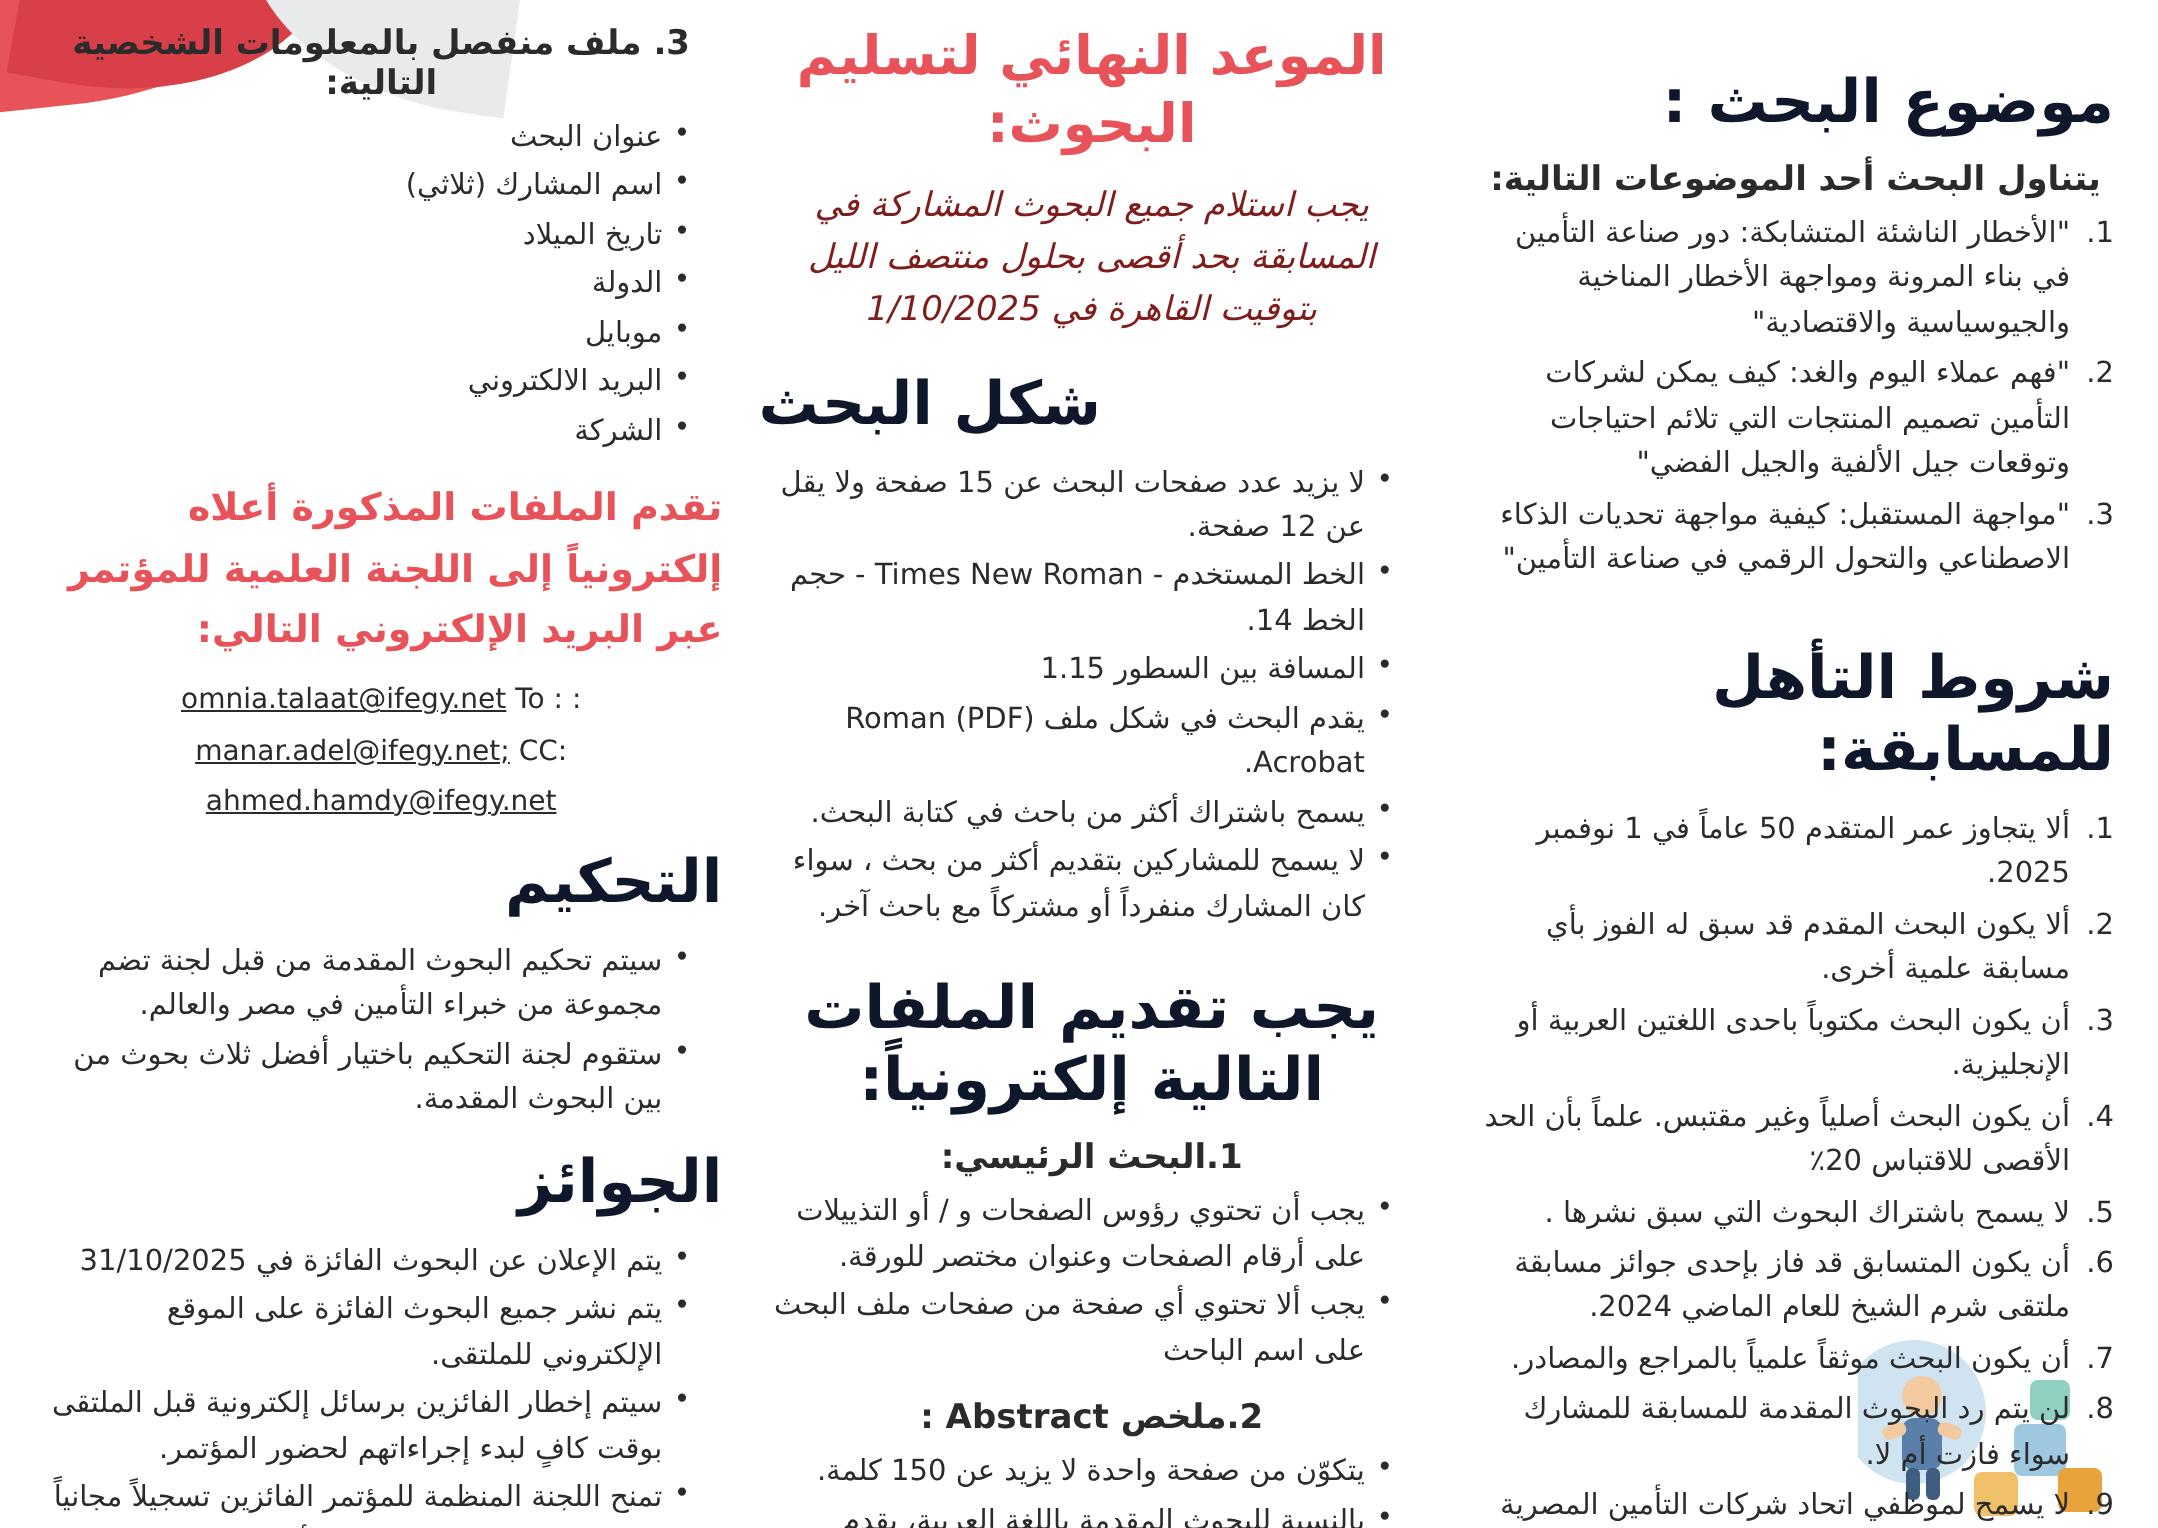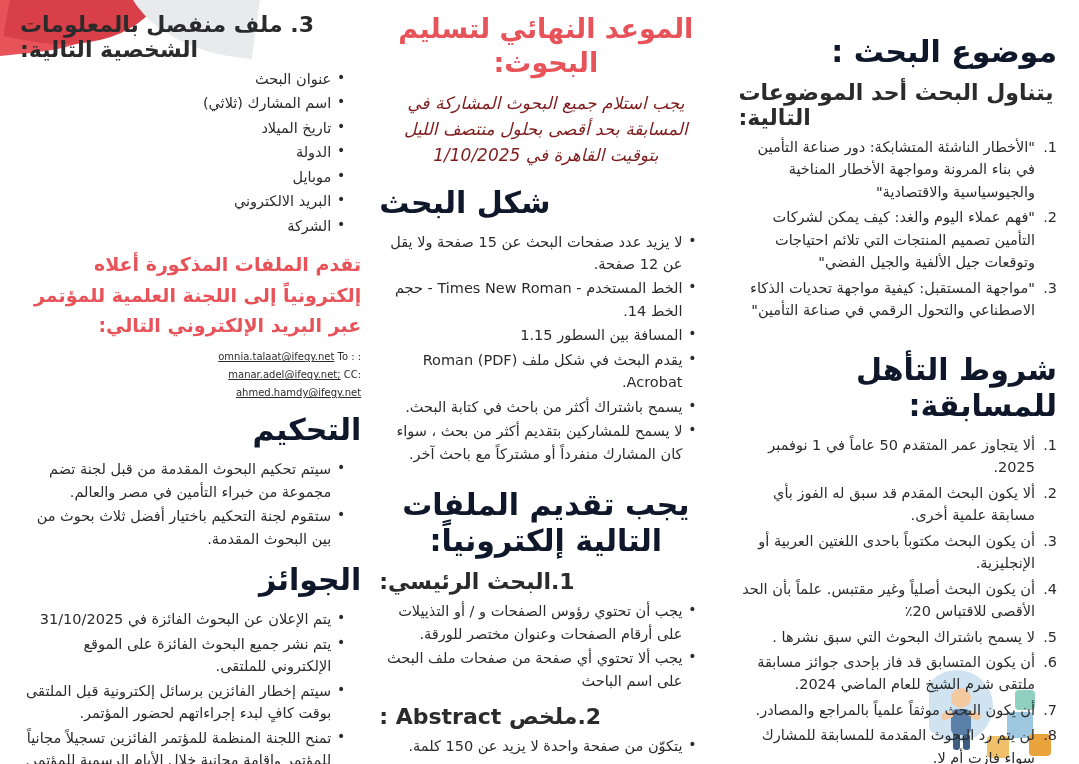--- a/index.html
+++ b/index.html
@@ -87,24 +87,24 @@
     font-weight: bold;
     color: #0f172a;
     margin: 0 0 10px 0;
     text-align: right;
     line-height: 1.2;
   }
   h2.title-big {
     font-size: 30px;
   }
   h3.sub-title {
-    font-size: 22px;
+    font-size: 17px;
     font-weight: bold;
     margin: 4px 0 6px 0;
-    text-align: left;
+    text-align: center;
     color: #2b2b2b;
   }
   .deadline-title {
     color: #e8535a;
     font-size: 27px;
     font-weight: bold;
     line-height: 1.25;
     margin: 4px 0 10px 0;
     text-align: center;
   }
@@ -158,23 +158,23 @@
   }
   .note-red {
     color: #e8535a;
     font-weight: bold;
     font-size: 19px;
     line-height: 1.6;
     text-align: right;
     margin: 6px 0 8px 0;
   }
   .mail-line {
-    font-size: 10px;
+    font-size: 14px;
     line-height: 1.8;
-    text-align: right;
+    text-align: center;
     direction: rtl;
   }
   .mail-line .lbl { direction: ltr; display: inline-block; }
   .mail {
     text-decoration: underline;
     direction: ltr;
     display: inline-block;
     color: #2b2b2b;
   }
   .spacer-sm { height: 10px; }

